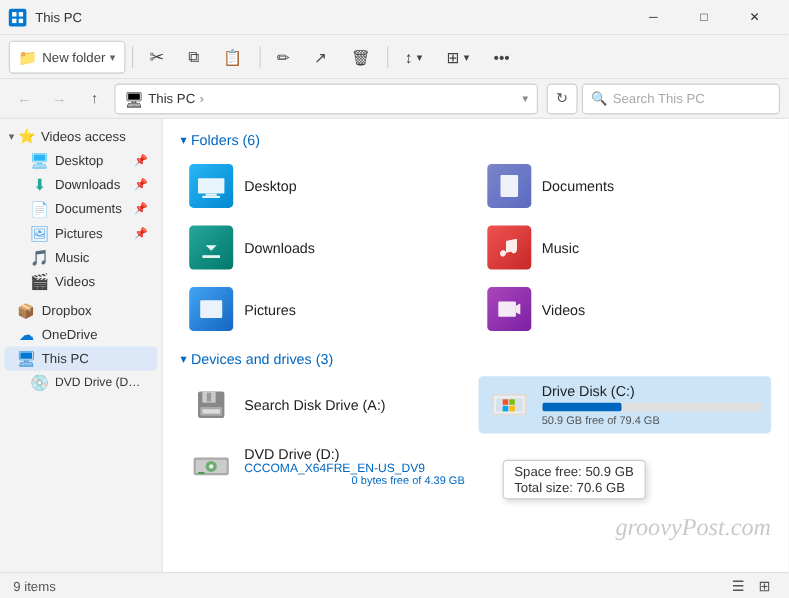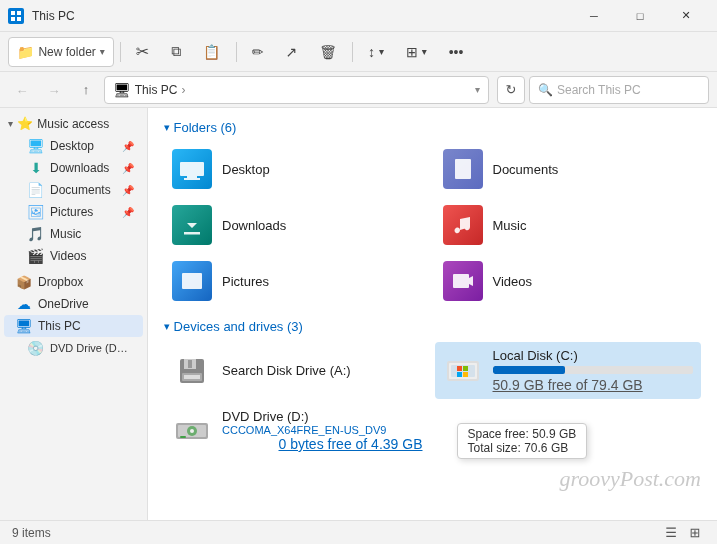--- a/index.html
+++ b/index.html
@@ -263,21 +263,21 @@
       background: #e0e0e0;
       border-radius: 2px;
       margin: 3px 0;
       overflow: hidden;
     }
     .drive-bar {
       height: 100%;
       background: #0078d4;
       border-radius: 2px;
     }
-    .drive-free { font-size: 14px; color: #555; text-decoration: underline; }
+    .drive-free { font-size: 10px; color: #555; }
 
     
     .tooltip {
       position: absolute;
       background: white;
       border: 1px solid #ccc;
       border-radius: 4px;
       padding: 3px 10px;
       font-size: 12px;
       color: #333;
@@ -416,21 +416,21 @@
   </div>
 </div>
 
 <div class="main">
 
   <div class="sidebar">
 
     <div class="sidebar-section-header">
       <span class="chevron">▾</span>
       <span style="font-size:13px;">⭐</span>
-      <span>Music access</span>
+      <span>Videos access</span>
     </div>
 
     <div class="sidebar-item">
       <span class="sidebar-item-icon icon-desktop">🖥</span>
       <span>Desktop</span>
       <span class="pin-icon">📌</span>
     </div>
     <div class="sidebar-item">
       <span class="sidebar-item-icon" style="color:#26a69a;">⬇</span>
       <span>Downloads</span>
@@ -578,21 +578,21 @@
             <rect x="4" y="8" width="28" height="16" rx="1" fill="#eee"></rect>
             <rect x="6" y="10" width="24" height="12" rx="1" fill="#0078d4" opacity="0.1"></rect>
 
             <rect x="12" y="11" width="5" height="5" fill="#f35325"></rect>
             <rect x="18" y="11" width="5" height="5" fill="#81bc06"></rect>
             <rect x="12" y="17" width="5" height="5" fill="#05a6f0"></rect>
             <rect x="18" y="17" width="5" height="5" fill="#ffba08"></rect>
           </svg>
         </div>
         <div class="drive-info">
-          <div class="drive-name">Local Disk (C:)</div>
+          <div class="drive-name">Drive Disk (C:)</div>
           <div class="drive-bar-wrap">
             <div class="drive-bar" style="width:36%;"></div>
           </div>
           <div class="drive-free">50.9 GB free of 79.4 GB</div>
         </div>
 
         <div class="tooltip">
           <div>Space free: 50.9 GB</div>
           <div>Total size: 70.6 GB</div>
         </div>

